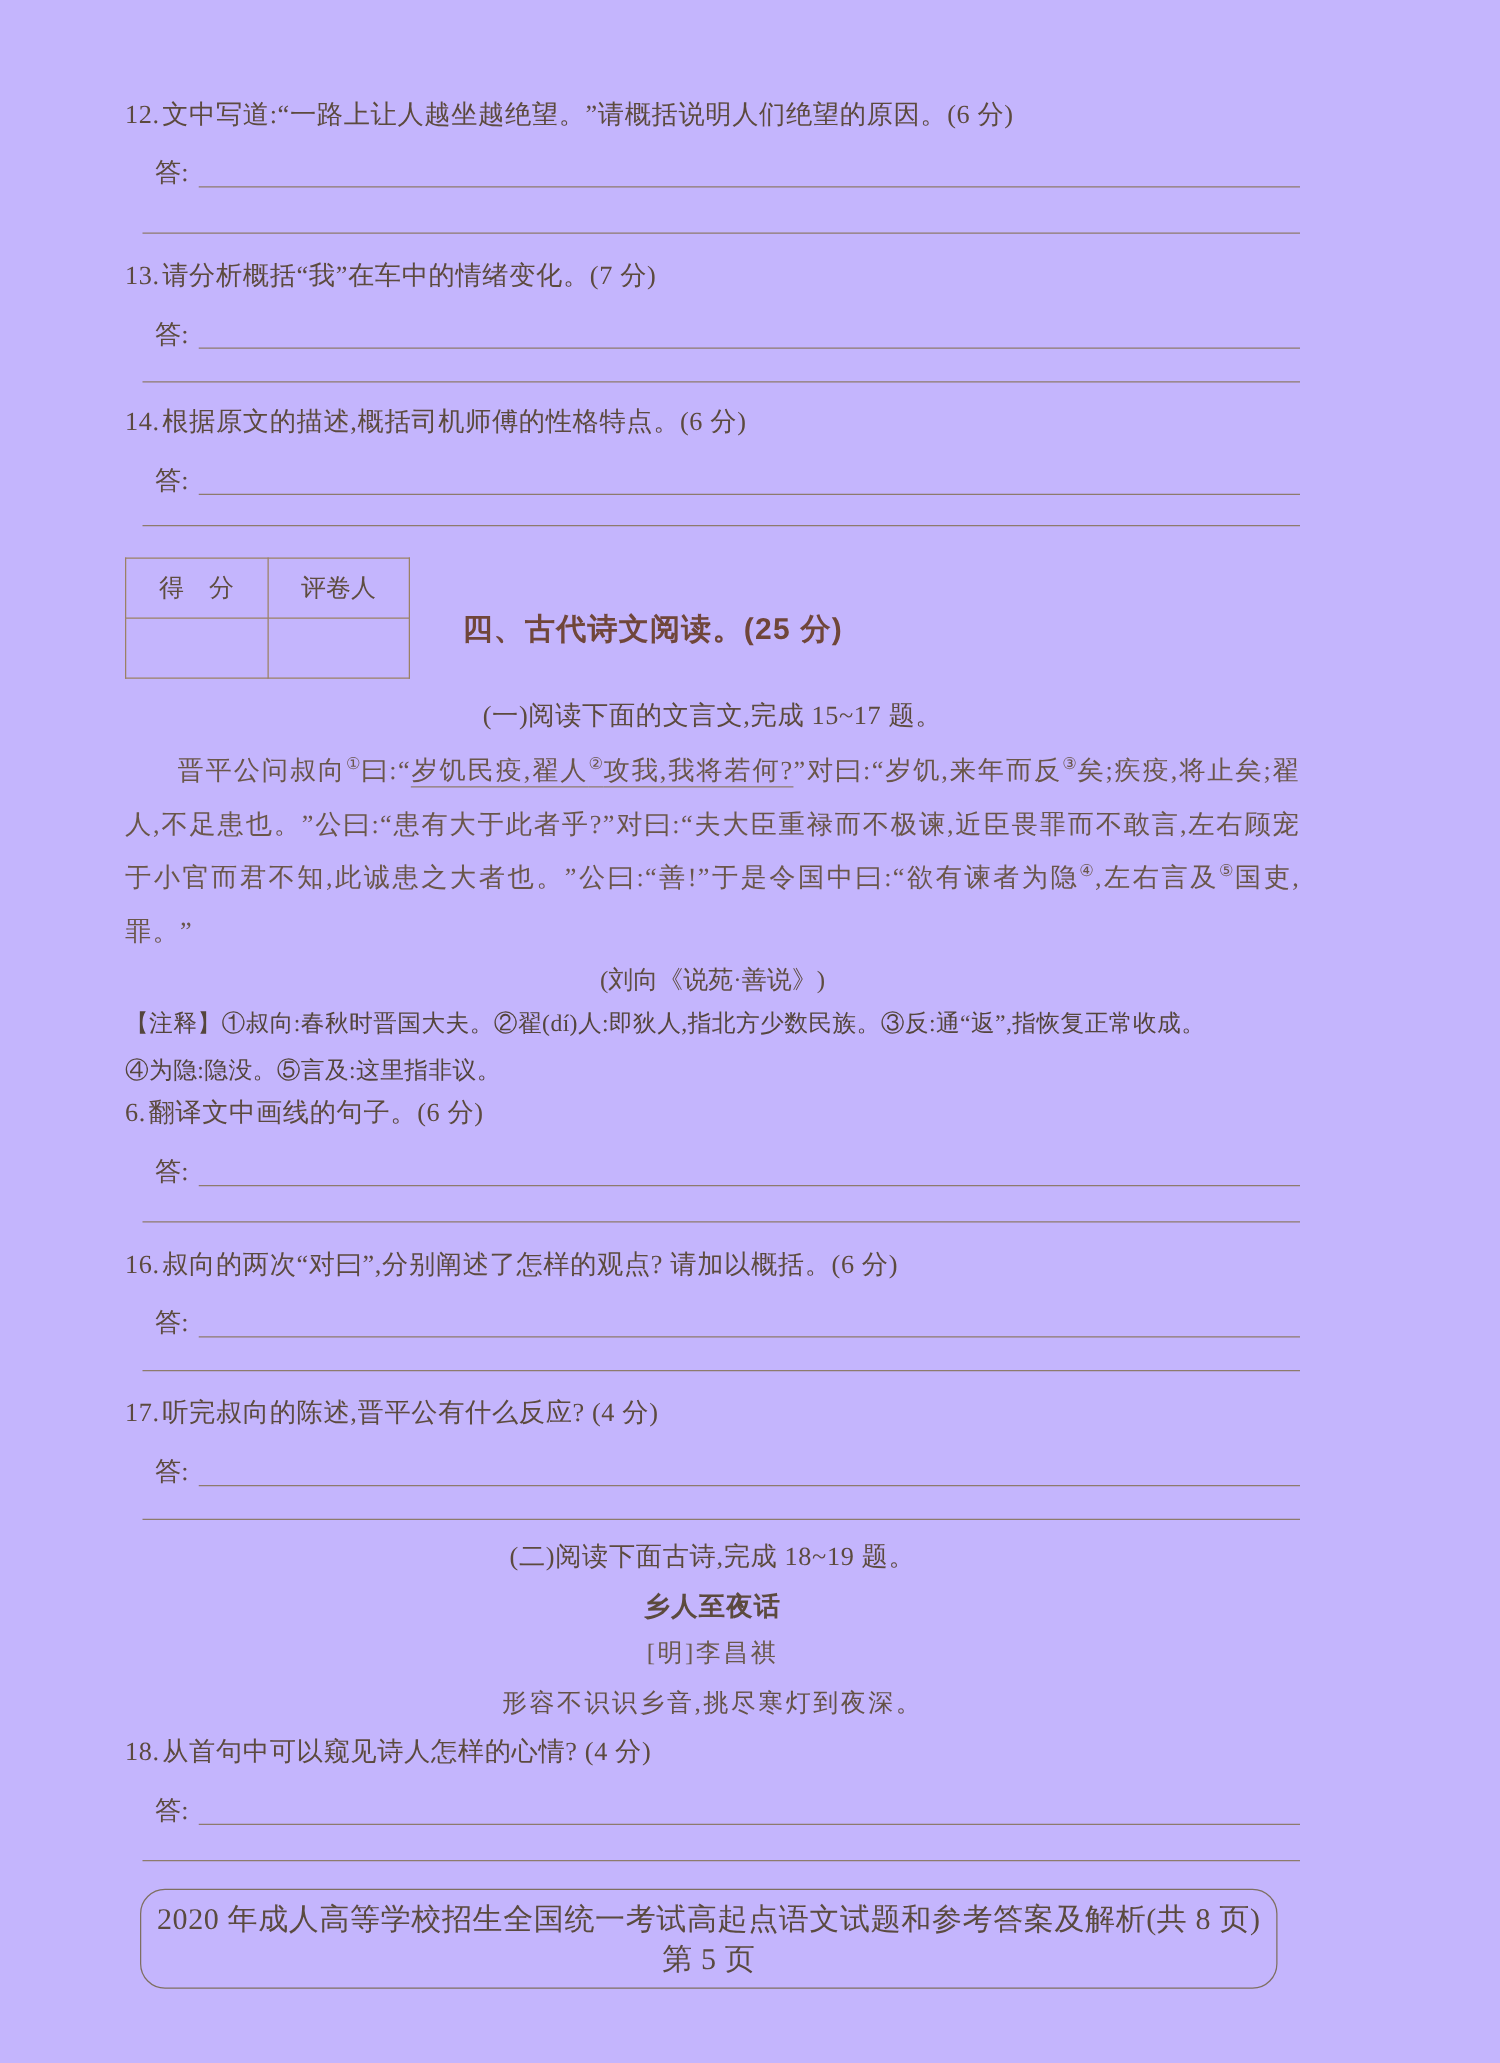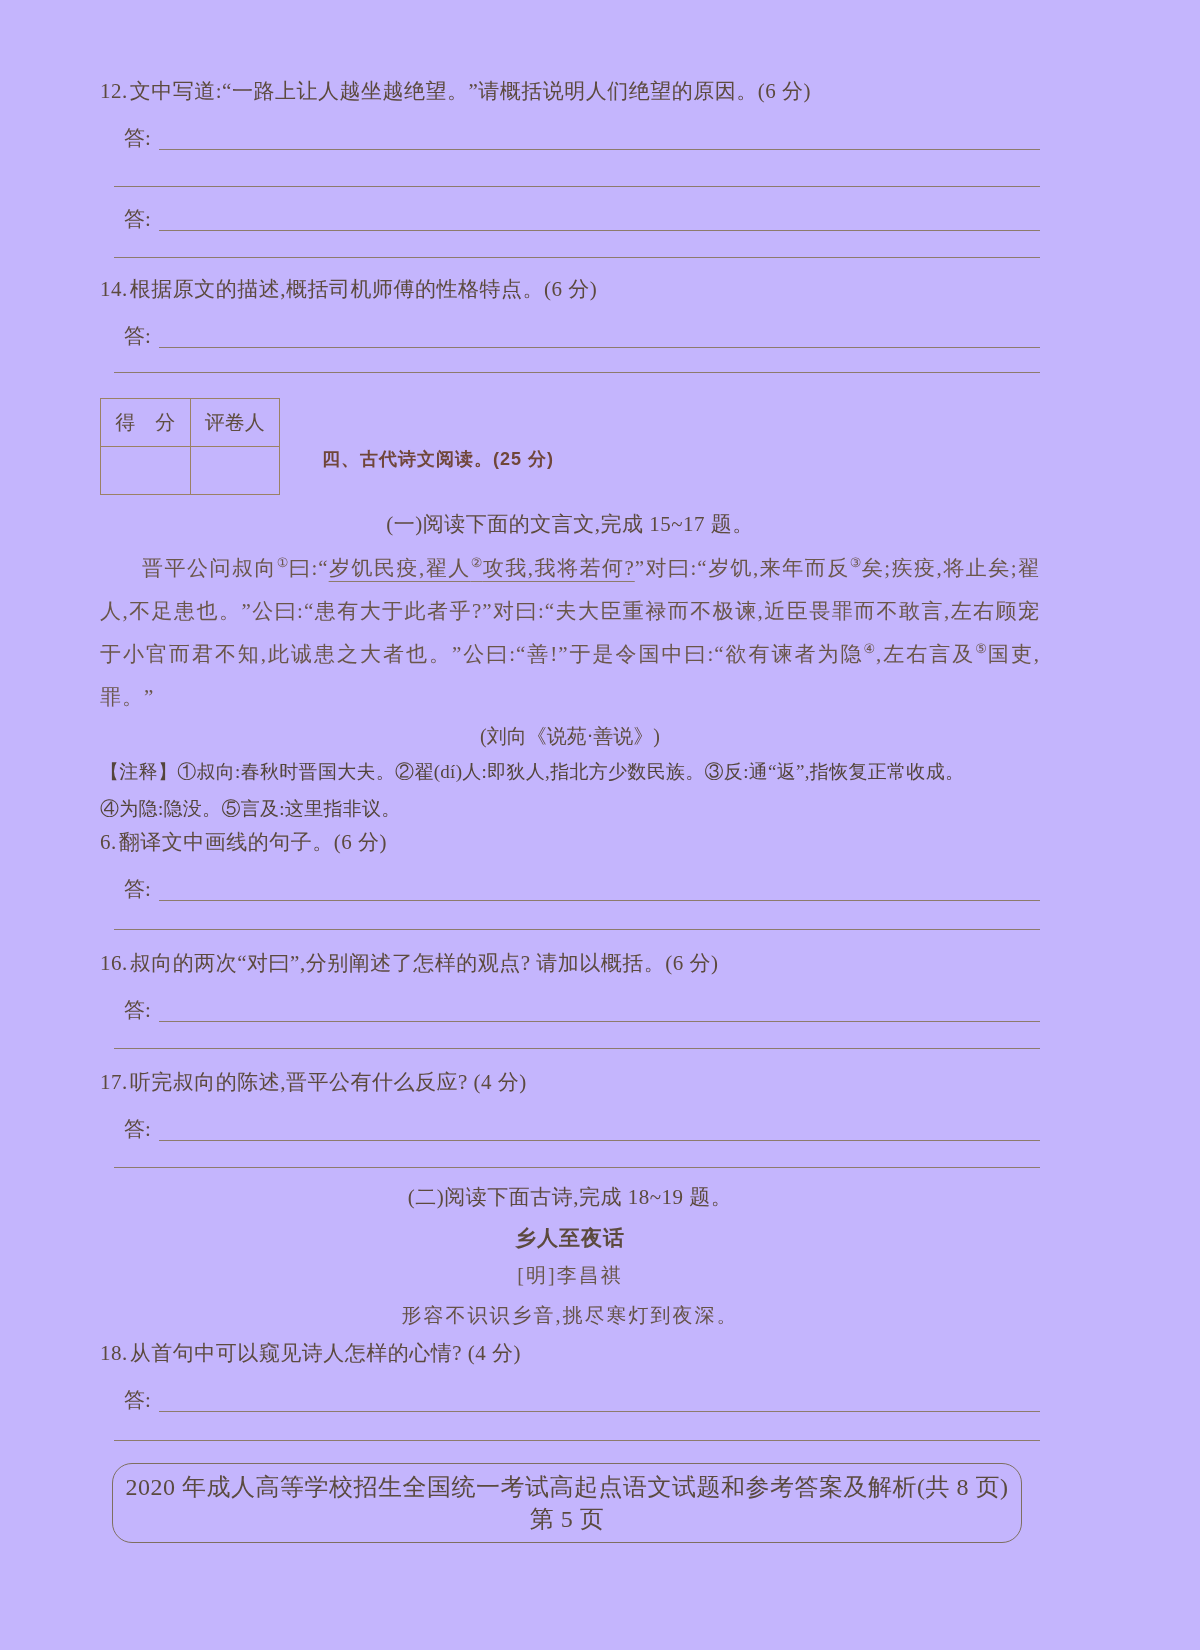--- a/index.html
+++ b/index.html
@@ -20,29 +20,29 @@
   .ans-row{display:flex;align-items:flex-end;height:34px;margin-top:10px;margin-left:24px;}
   .ans-label{font-size:21px;line-height:24px;white-space:nowrap;}
   .ans-line{flex:1;border-bottom:1.3px solid #8d7b6c;margin-left:8px;height:100%;}
   .ans-line2{border-bottom:1.3px solid #8d7b6c;margin-left:14px;height:0;}
 
   .mt18{margin-top:18px;} .mt16{margin-top:16px;}
   .l2-36{margin-top:36px;} .l2-26{margin-top:26px;} .l2-24{margin-top:24px;} .l2-28{margin-top:28px;}
 
   
   .score-row{display:flex;align-items:flex-end;margin-top:25px;}
-  .score-table{width:180px;height:96px;border-collapse:collapse;}
+  .score-table{width:228px;height:96px;border-collapse:collapse;}
   .score-table td{
     border:1.4px solid #9b8164;
     font-size:20px;text-align:center;color:#5f4d41;
     height:47px;padding:0;
   }
   .section-title{
     font-family:"Liberation Sans","DejaVu Sans",sans-serif;
-    font-weight:bold;font-size:18px;color:#70463a;
+    font-weight:bold;font-size:24px;color:#70463a;
     margin-left:42px;padding-bottom:24px;letter-spacing:1px;
   }
 
   
   .intro{font-size:21px;line-height:30px;margin-top:14px;letter-spacing:0.5px;text-align:center;}
   .passage{
     font-size:21px;line-height:43px;margin-top:8px;
     text-align:justify;text-indent:2em;color:#6a564a;letter-spacing:1px;
   }
   .passage .u{text-decoration:underline;text-underline-offset:6px;text-decoration-thickness:1.2px;text-decoration-color:#8d7b6c;}
@@ -76,20 +76,23 @@
 
     <div class="q-line">
       <span class="q-num">12.</span><span>文中写道:“一路上让人越坐越绝望。”请概括说明人们绝望的原因。(6 分)</span>
     </div>
     <div class="ans-row">
       <span class="ans-label">答:</span>
       <span class="ans-line"></span>
     </div>
     <div class="ans-line2 l2-36"></div>
 
+    <div class="q-line mt18">
+      <span class="q-num">13.</span><span>请分析概括“我”在车中的情绪变化。(7 分)</span>
+    </div>
     <div class="ans-row">
       <span class="ans-label">答:</span>
       <span class="ans-line"></span>
     </div>
     <div class="ans-line2 l2-26"></div>
 
     <div class="q-line mt16">
       <span class="q-num">14.</span><span>根据原文的描述,概括司机师傅的性格特点。(6 分)</span>
     </div>
     <div class="ans-row">

